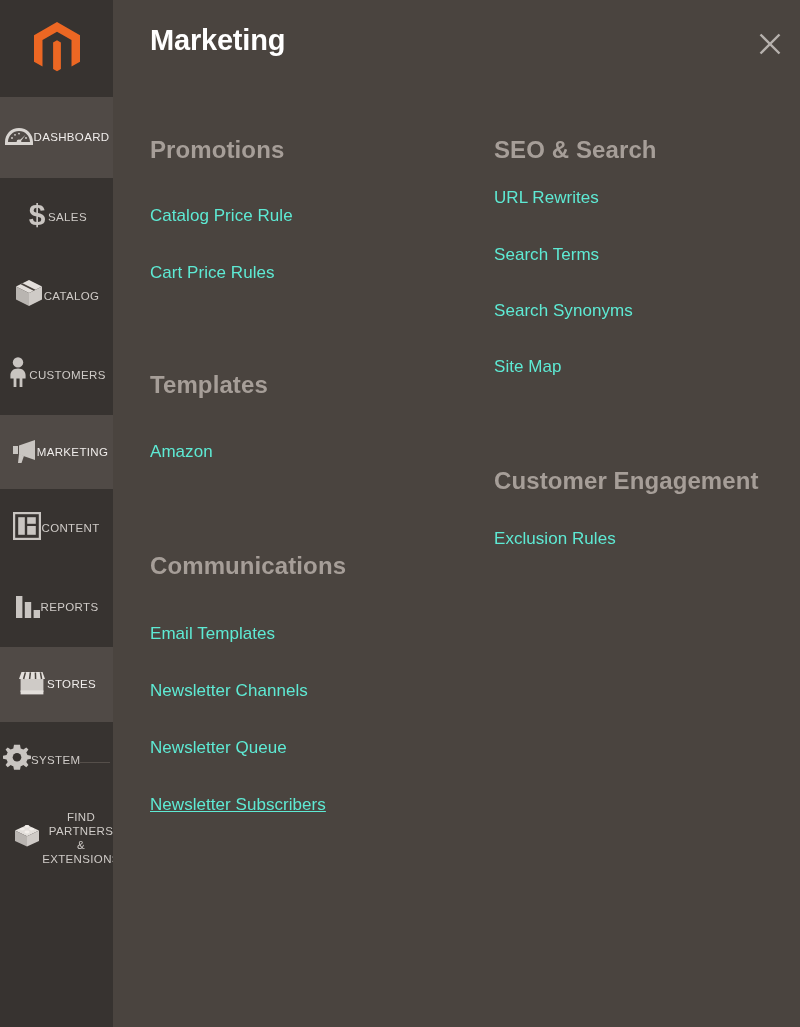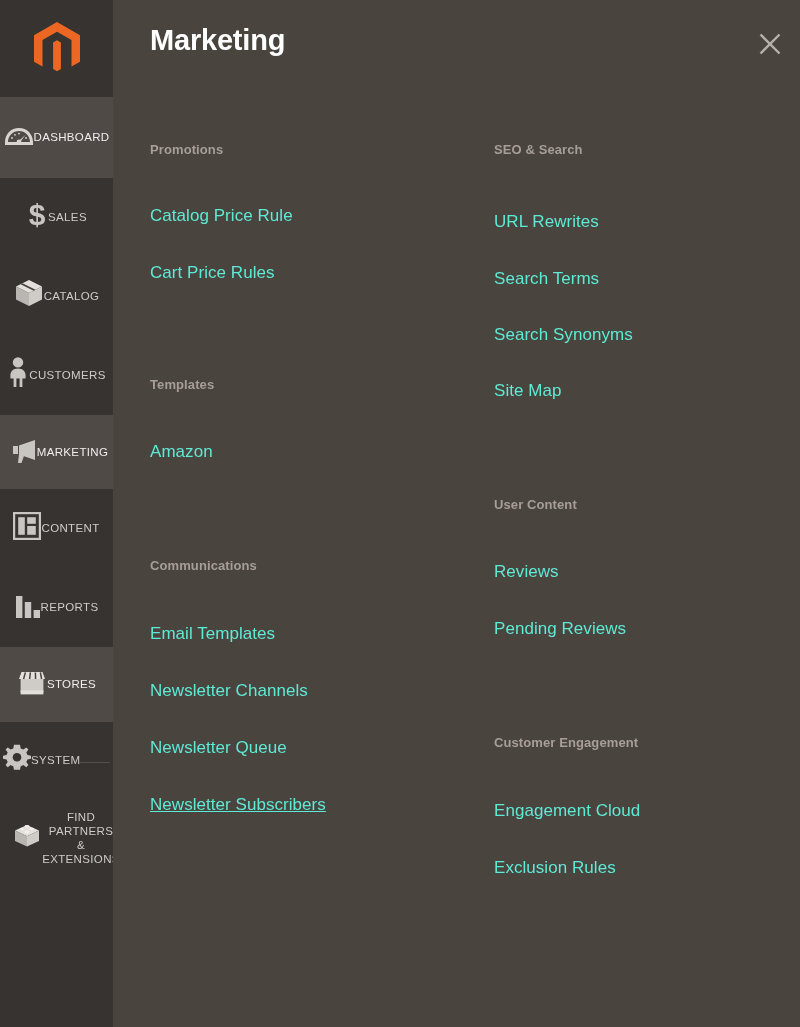--- a/index.html
+++ b/index.html
@@ -123,21 +123,21 @@
     padding-right: 20px;
   }
 
   .col { position: relative; }
   .col-left  { width: 344px; flex: 0 0 344px; }
   .col-right { width: 300px; flex: 0 0 300px; }
 
   .group { margin: 0; }
 
   .group-title {
-    font-size: 13px;
+    font-size: 24px;
     font-weight: bold;
     color: #a69e98;
     line-height: 24px;
     letter-spacing: 0.1px;
   }
 
   .menu-link {
     display: block;
     font-size: 17px;
     color: #5eead4;
@@ -313,35 +313,29 @@
           <a class="menu-link" style="margin-top:35px;">Newsletter Queue</a>
           <a class="menu-link" style="margin-top:35px;text-decoration:underline;">Newsletter Subscribers</a>
         </div>
 
       </div>
 
       <div class="col col-right">
 
         <div class="group">
           <div class="group-title" style="margin-top:48px;">SEO &amp; Search</div>
-          <a class="menu-link" style="margin-top:49px;">URL Rewrites</a>
+          <a class="menu-link" style="margin-top:25px;">URL Rewrites</a>
           <a class="menu-link" style="margin-top:35px;">Search Terms</a>
           <a class="menu-link" style="margin-top:34px;">Search Synonyms</a>
           <a class="menu-link" style="margin-top:34px;">Site Map</a>
         </div>
 
-        <div class="group">
-          <div class="group-title" style="margin-top:91px;">User Content</div>
-          <a class="menu-link" style="margin-top:44px;">Reviews</a>
-          <a class="menu-link" style="margin-top:35px;">Pending Reviews</a>
-        </div>
 
         <div class="group">
           <div class="group-title" style="margin-top:91px;">Customer Engagement</div>
-          <a class="menu-link" style="margin-top:45px;">Engagement Cloud</a>
           <a class="menu-link" style="margin-top:35px;">Exclusion Rules</a>
         </div>
 
       </div>
 
     </div>
   </section>
 
 </div>
 

